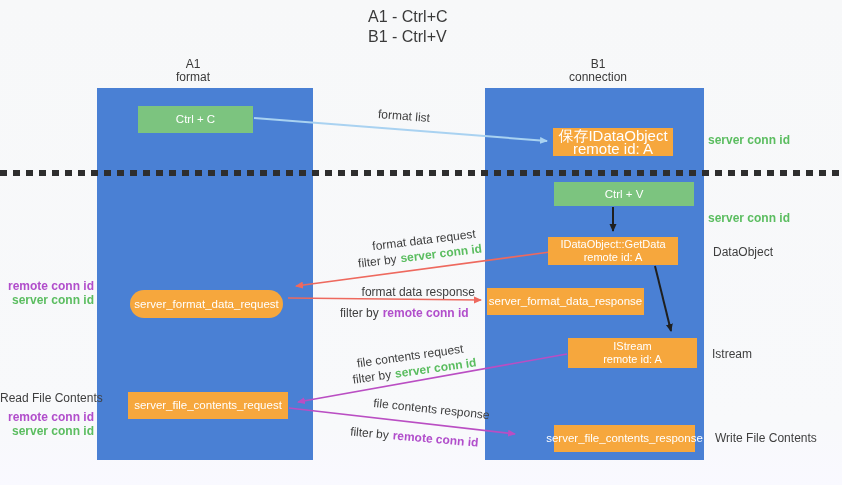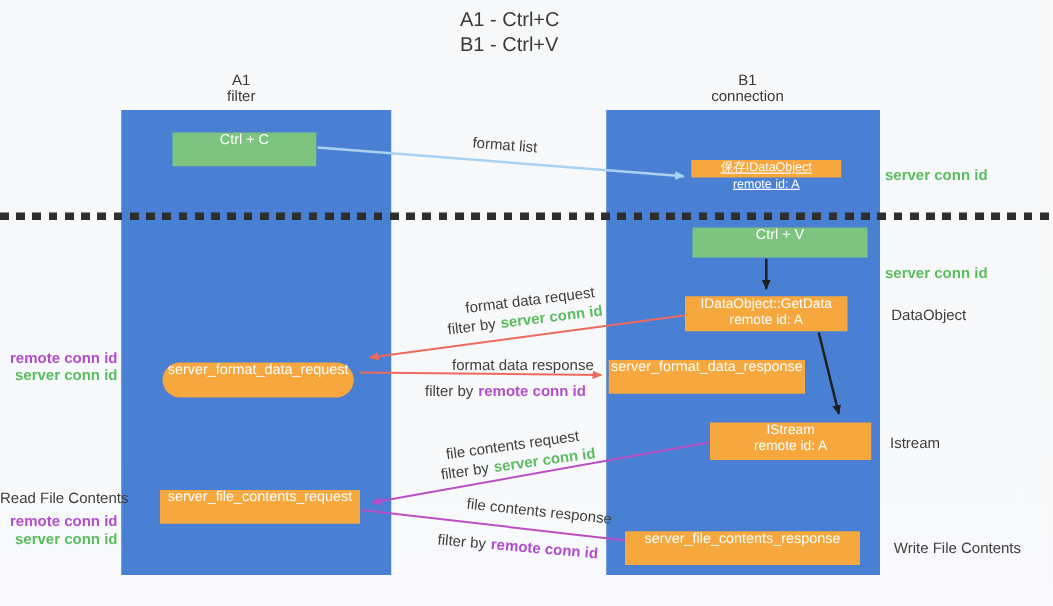--- a/index.html
+++ b/index.html
@@ -35,21 +35,21 @@
     left: 0; top: 170px; width: 842px; height: 6px;
     background: repeating-linear-gradient(90deg, #2e2e2e 0 7px, transparent 7px 13px);
     z-index: 4;
   }
   svg.arrows {
     left: 0; top: 0;
     z-index: 2;
   }
   .node {
     display: flex; flex-direction: column;
-    align-items: center; 
+    align-items: center; justify-content: center;
     color: #ffffff;
     font-size: 11.5px; line-height: 13px;
     text-align: center; white-space: nowrap;
     z-index: 3;
   }
   .node.green  { background: #7cc47f; }
   .node.orange { background: #f6a73d; }
 
   .lbl {
     font-size: 12px; line-height: 14px;
@@ -72,21 +72,21 @@
 
 <div id="canvas">
 
   <div class="abs title">
     <div>A1 - Ctrl+C</div>
     <div>B1 - Ctrl+V</div>
   </div>
 
   <div class="abs lane-header" style="left:133px; top:58px; width:120px;">
     <div>A1</div>
-    <div>filter</div>
+    <div>format</div>
   </div>
   <div class="abs lane-header" style="left:538px; top:58px; width:120px;">
     <div>B1</div>
     <div>connection</div>
   </div>
 
   <div class="abs lane" style="left:97px;  top:88px; width:216px; height:372px;"></div>
   <div class="abs lane" style="left:485px; top:88px; width:219px; height:372px;"></div>
 
   <div class="abs dotted-line"></div>
@@ -112,21 +112,21 @@
     <line x1="550" y1="252" x2="296" y2="286" stroke-width="1.6" marker-end="url(#mRed)" stroke="#ee695e"></line>
     <line x1="288" y1="298" x2="481" y2="300" stroke-width="1.6" marker-end="url(#mRed)" stroke="#ee695e"></line>
     <line x1="567" y1="354" x2="298" y2="402" stroke-width="1.6" marker-end="url(#mMag)" stroke="#ba4ec3"></line>
     <line x1="289" y1="408" x2="515" y2="434" stroke-width="1.6" marker-end="url(#mMag)" stroke="#ba4ec3"></line>
   </svg>
 
   <div class="abs node green" style="left:138px; top:106px; width:115px; height:27px;">
     <div>Ctrl + C</div>
   </div>
 
-  <div class="abs node orange" style="left:553px; top:128px; width:120px; height:14px; font-size:10px;text-decoration:underline;">
+  <div class="abs node orange" style="left:553px; top:128px; width:120px; height:28px; font-size:15px;">
     <div>保存IDataObject</div>
     <div>remote id: A</div>
   </div>
 
   <div class="abs node green" style="left:554px; top:182px; width:140px; height:24px;">
     <div>Ctrl + V</div>
   </div>
 
   <div class="abs node orange" style="left:548px; top:237px; width:130px; height:28px; font-size:11px;">
     <div>IDataObject::GetData</div>
@@ -143,21 +143,21 @@
 
   <div class="abs node orange" style="left:568px; top:338px; width:129px; height:30px; font-size:11px;">
     <div>IStream</div>
     <div>remote id: A</div>
   </div>
 
   <div class="abs node orange" style="left:128px; top:392px; width:160px; height:27px;">
     <div>server_file_contents_request</div>
   </div>
 
-  <div class="abs node orange" style="left:500px; top:425px; width:188px; height:27px;">
+  <div class="abs node orange" style="left:554px; top:425px; width:141px; height:27px;">
     <div>server_file_contents_response</div>
   </div>
 
   <div class="abs lbl center rot-dn4" style="left:344px; top:109px; width:120px;">format list</div>
 
   <div class="abs lbl center rot-up" style="left:364px; top:233px; width:120px;">format data request</div>
   <div class="abs lbl center rot-up" style="left:355px; top:249px; width:130px;">
     <span>filter by</span><span class="green-txt gap-left">server conn id</span>
   </div>
 

